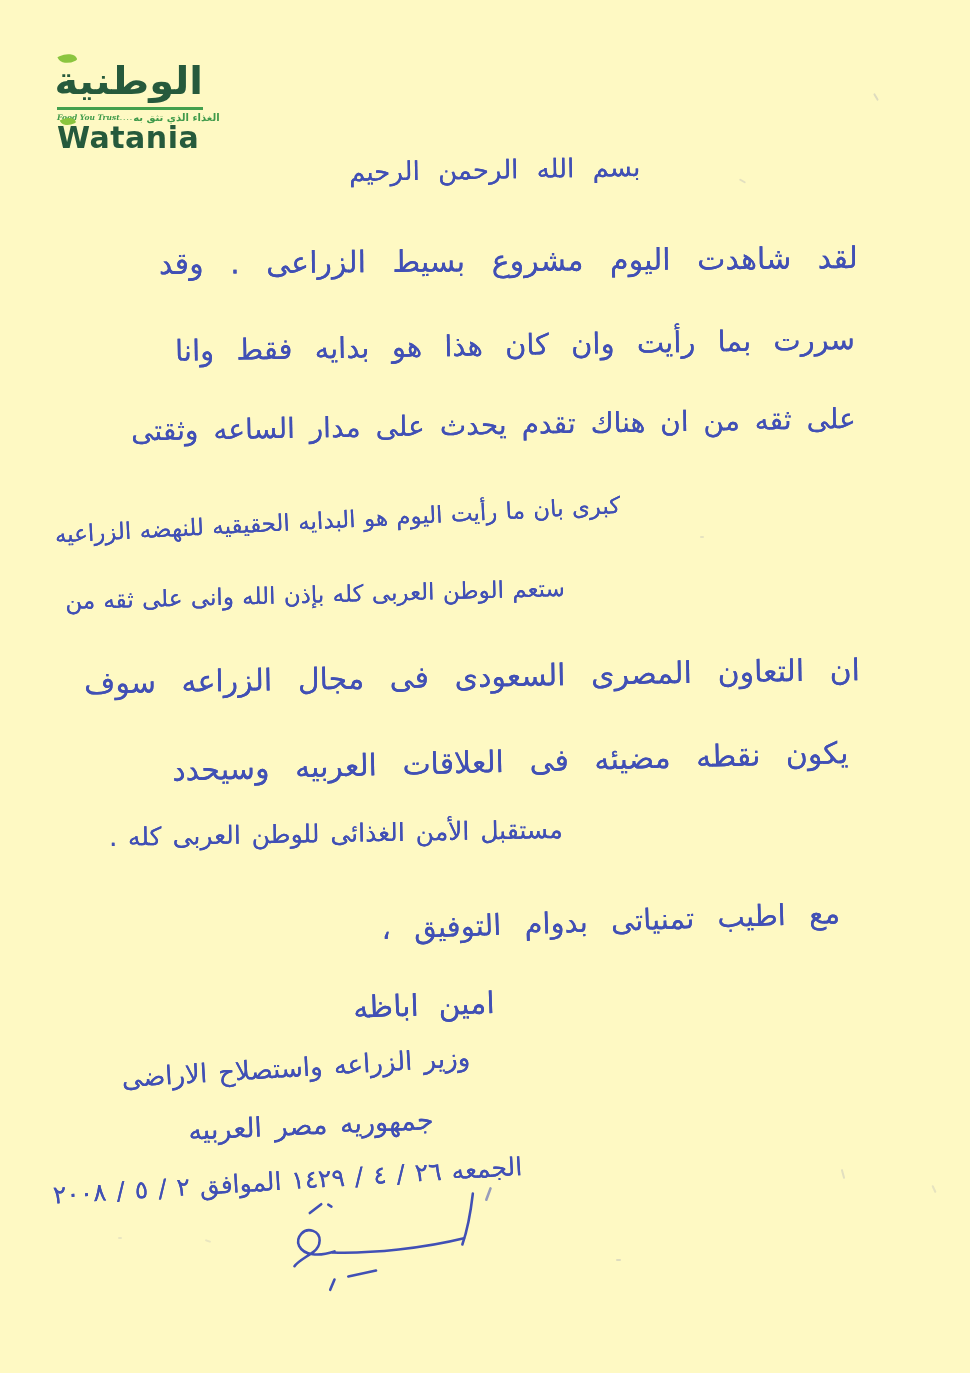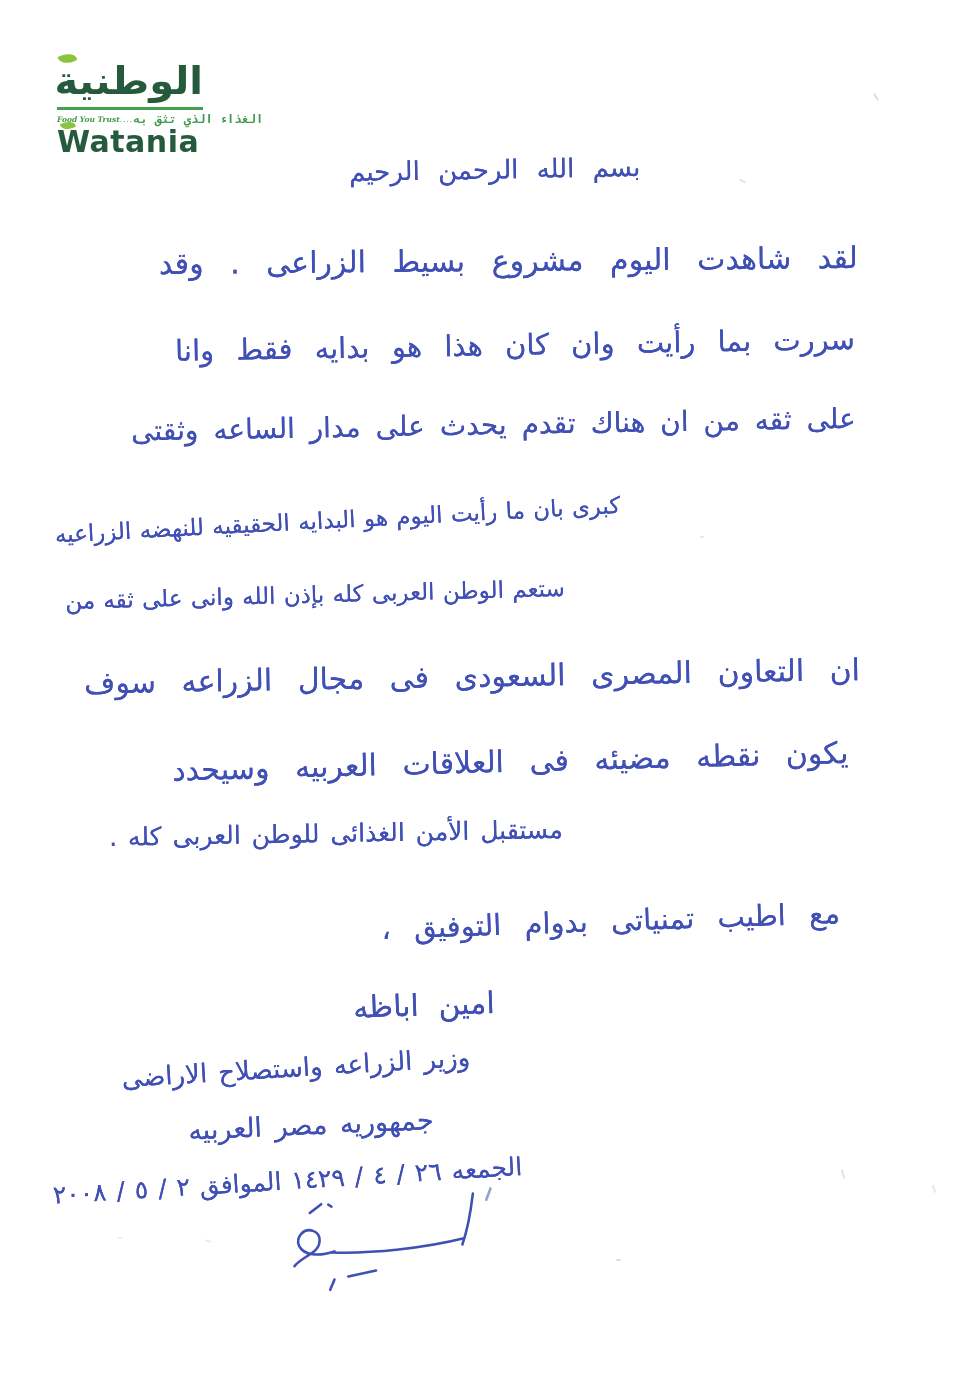--- a/index.html
+++ b/index.html
@@ -1,19 +1,19 @@
 <!DOCTYPE html>
 <html lang="ar" style="--ink: #4150b5; --wordmark: #265a3c; --leaf: #8bc53f; --rule: #43a04e; --tagline: #3f9a4a;"><head>
 <meta charset="utf-8">
 <style>
   html,body{margin:0;padding:0;}
   body{background:#e8e8e8;font-family:"DejaVu Sans",sans-serif;}
   .page{
     position:relative;width:970px;height:1373px;margin:0 auto;
-    background:#ffffff;overflow:hidden;
+    background:#fef9c3;overflow:hidden;
   }
   
   .logo{position:absolute;left:57px;top:60px;width:146px;}
   .logo-ar-wrap{position:relative;}
   .logo-ar{
     font-family:"DejaVu Sans",sans-serif;font-weight:bold;
     font-size:40px;line-height:1.1;color:var(--wordmark);
     direction:rtl;text-align:left;transform:scaleY(.95);transform-origin:left top;
     letter-spacing:-1px;white-space:nowrap;
   }
@@ -23,21 +23,21 @@
   }
   .leaf-ar{width:17px;height:11px;left:2px;top:-7px;transform:rotate(-26deg);}
   .leaf-en{width:14px;height:9px;left:4px;top:-6px;transform:rotate(-26deg);}
   .logo-rule{height:3px;background:var(--rule);margin:3px 0 2px 0;width:146px;}
   .logo-tagline{
     display:flex;justify-content:space-between;align-items:center;
     width:146px;font-size:7.5px;color:var(--tagline);white-space:nowrap;
   }
   .tag-en{font-family:"DejaVu Serif",serif;font-weight:bold;font-style:italic;}
   .tag-dots{letter-spacing:1px;}
-  .tag-ar{direction:rtl;font-weight:bold;font-size:12px;font-family:Liberation Mono, monospace;}
+  .tag-ar{direction:rtl;font-weight:bold;font-size:10px;}
   .logo-en-wrap{position:relative;}
   .logo-en{
     font-family:"DejaVu Sans",sans-serif;font-weight:bold;
     font-size:30px;line-height:1;color:var(--wordmark);letter-spacing:0.5px;
   }
   
   .hand-line{
     position:absolute;direction:rtl;white-space:nowrap;
     font-family:"DejaVu Sans",sans-serif;color:var(--ink);
     text-shadow:0 0 .5px var(--ink);

